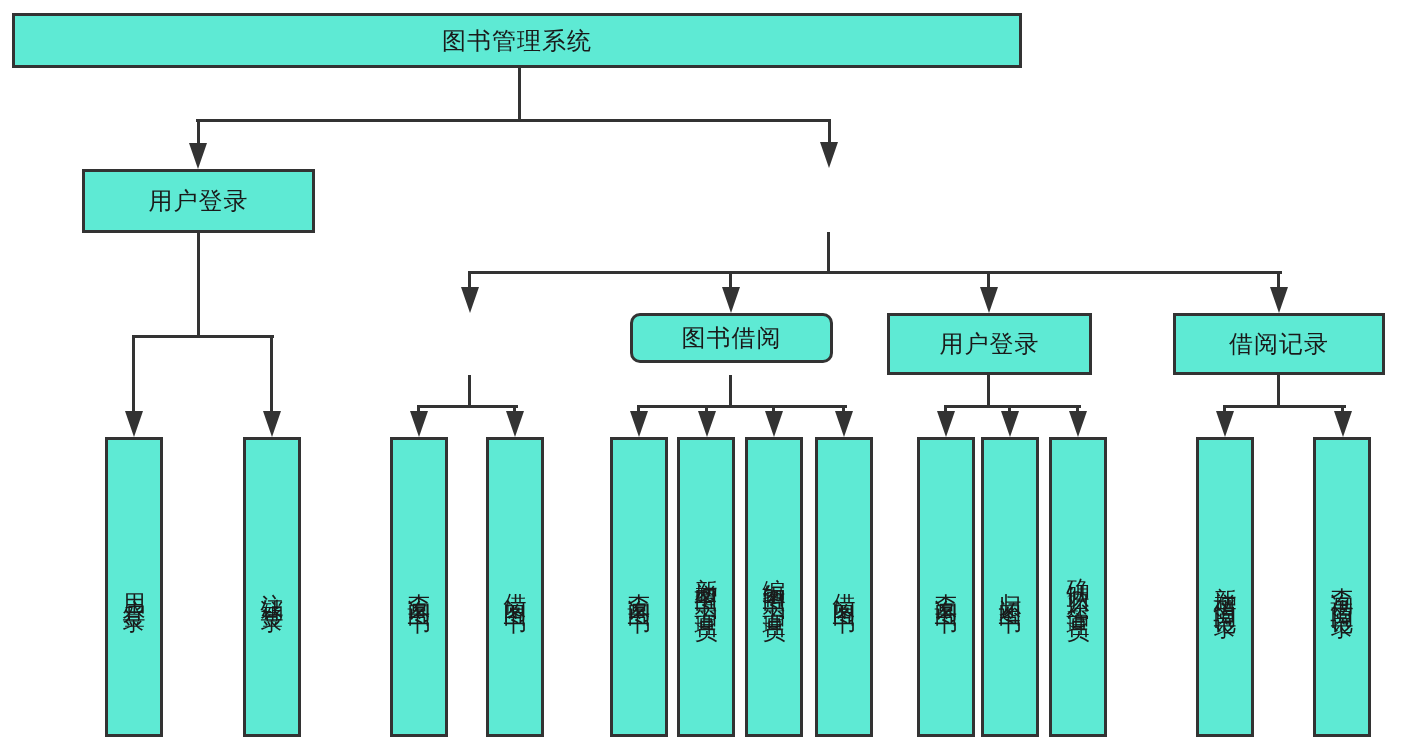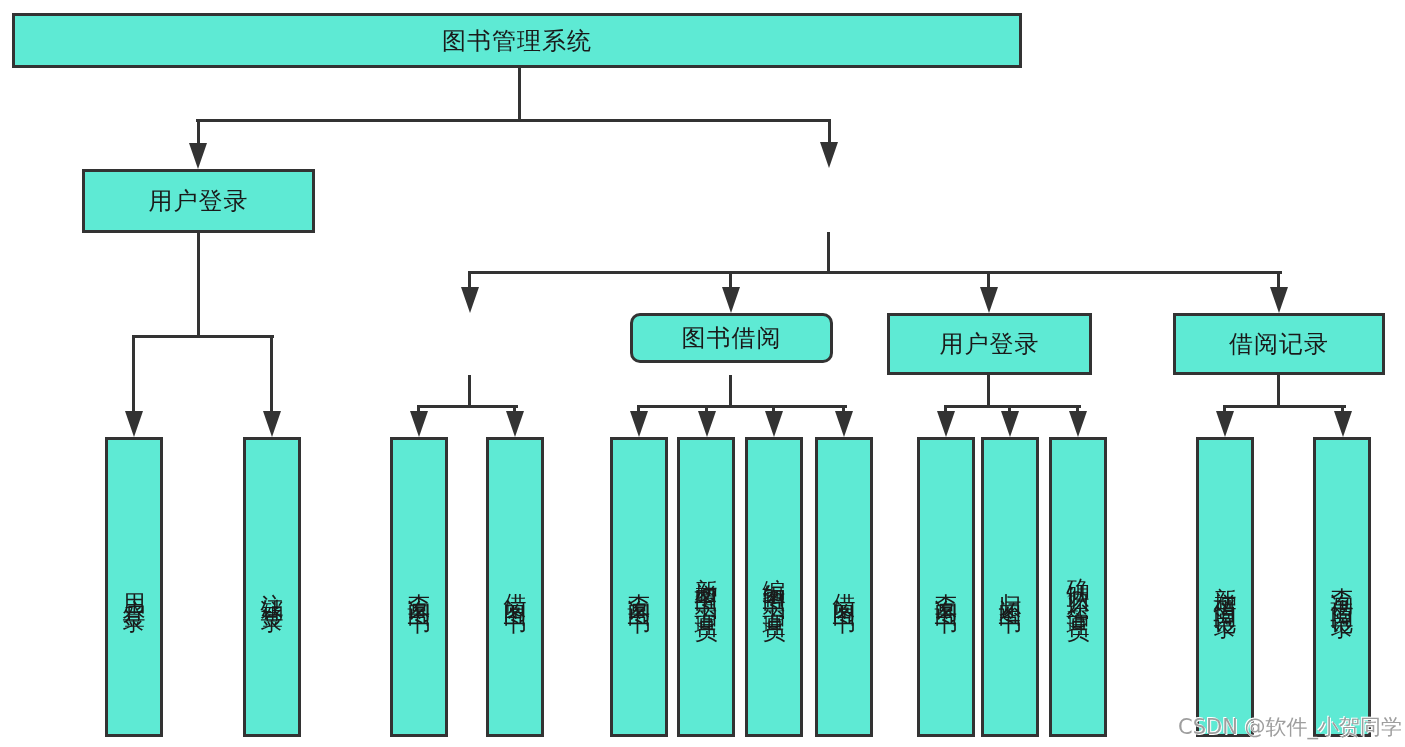--- a/index.html
+++ b/index.html
@@ -174,15 +174,14 @@
     <span class="vtext">确认归还（管理员）</span>
   </div>
 
   <div class="box leaf" style="left:1196px;">
     <span class="vtext">新增借阅记录</span>
   </div>
   <div class="box leaf" style="left:1313px;">
     <span class="vtext">查询借阅记录</span>
   </div>
 
-  <div class="watermark">CSDN @软件_小贺同学</div>
 
 </div>
 
 </body></html>

